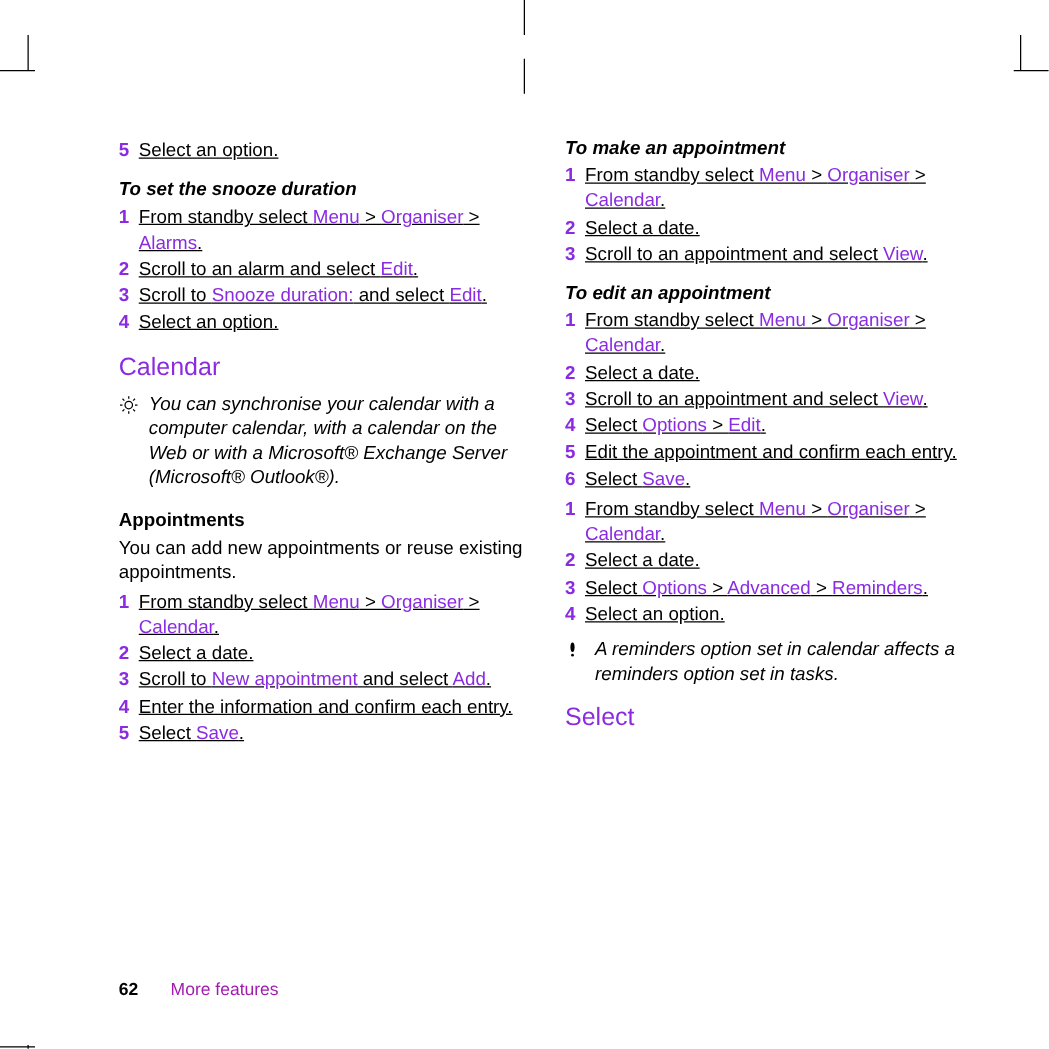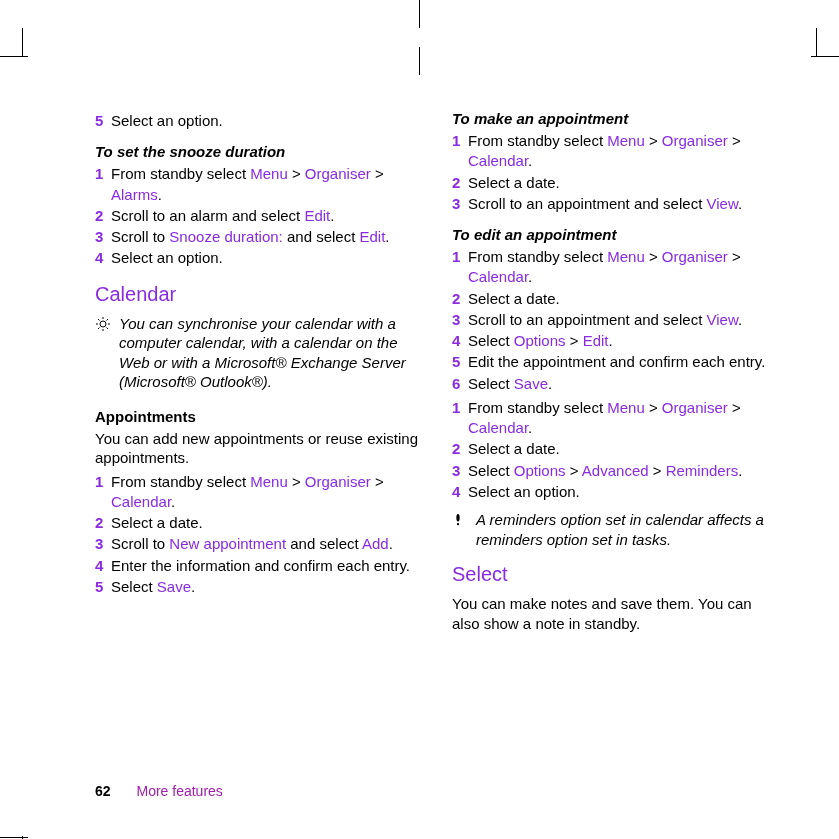--- a/index.html
+++ b/index.html
@@ -35,21 +35,21 @@
   }
   .col { flex: 1; min-width: 0; }
   .link { color: #8a2be2; text-align: right; }
   .heading { color: #8a2be2; font-size: 20px; margin: 14px 0 8px 0; font-weight: 400; }
   .subheading { font-weight: bold; margin: 16px 0 4px 0; }
   .para { margin: 4px 0; line-height: 1.3; }
   .task-title { font-style: italic; font-weight: bold; margin: 12px 0 4px 0; }
   ol.steps { list-style: none; padding: 0; margin: 0 0 4px 0; }
   ol.steps li { display: flex; align-items: flex-start; line-height: 1.35; margin: 1px 0; }
   ol.steps li .num { color: #8a2be2; font-weight: bold; width: 16px; flex-shrink: 0; }
-  ol.steps li .text { flex: 1; }
+  ol.steps li .text { flex: 1; text-decoration: underline; }
   .note-row { display: flex; align-items: flex-start; gap: 8px; margin: 8px 0; justify-content: center; }
   .note-icon { flex-shrink: 0; width: 16px; margin-top: 2px; }
   .note-text { font-style: italic; flex: 1; line-height: 1.3; }
   .footer {
     position: absolute;
     bottom: 40px;
     left: 95px;
     font-size: 14px;
   }
   .footer .pageno { font-weight: bold; margin-right: 22px; }
@@ -213,20 +213,19 @@
       <span class="note-icon">
         <svg viewBox="0 0 16 16" width="12" height="16">
             <ellipse cx="8" cy="5" rx="2.2" ry="5" fill="#000"></ellipse>
             <circle cx="8" cy="13.5" r="1.5" fill="#000"></circle>
           </svg>
       </span>
       <span class="note-text">A reminders option set in calendar affects a reminders option set in tasks.</span>
     </div>
 
     <div class="heading">Select</div>
-    <div class="para">You can make notes and save them. You can also show a note in standby.</div>
   </div>
 </div>
 
 <div class="footer">
   <span class="pageno">62</span>
   <span class="section">More features</span>
 </div>
 
 </body></html>

